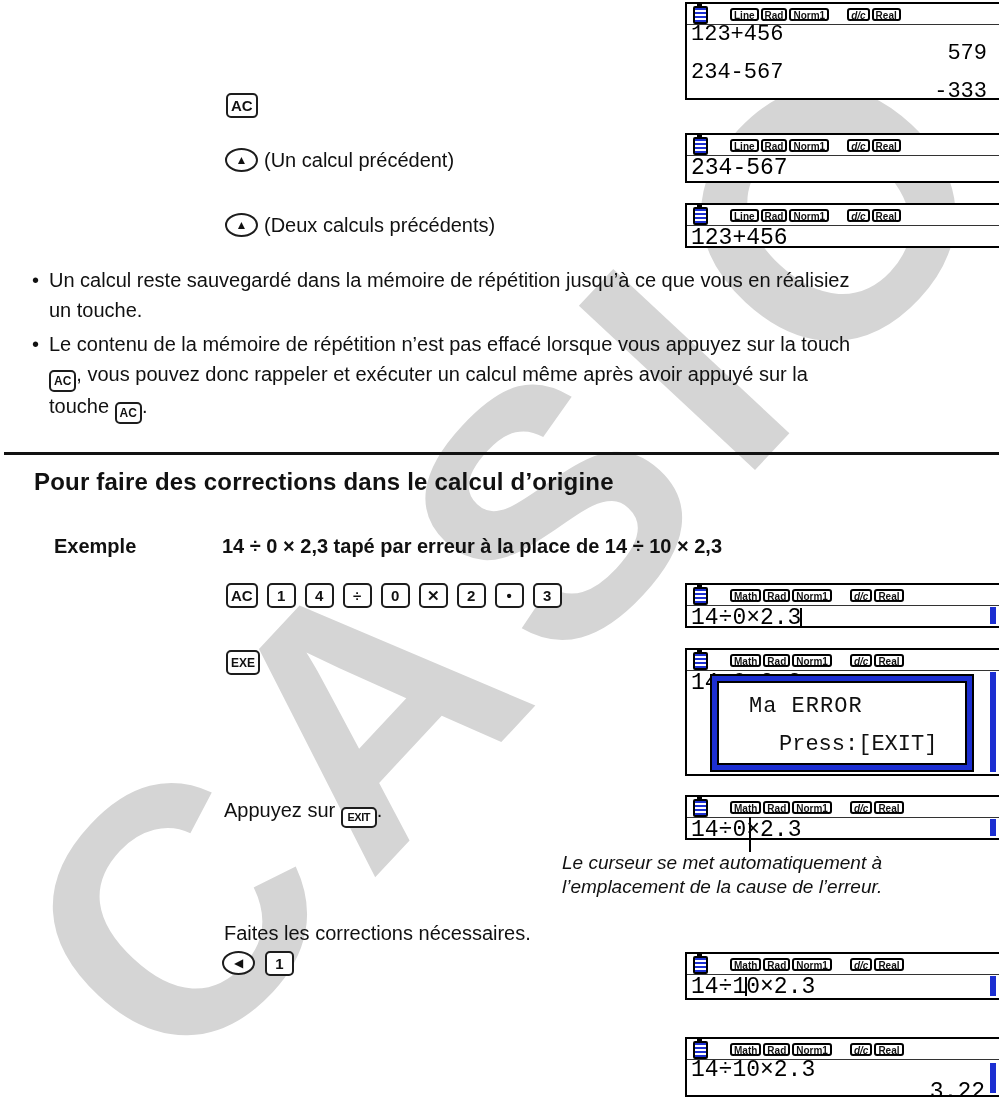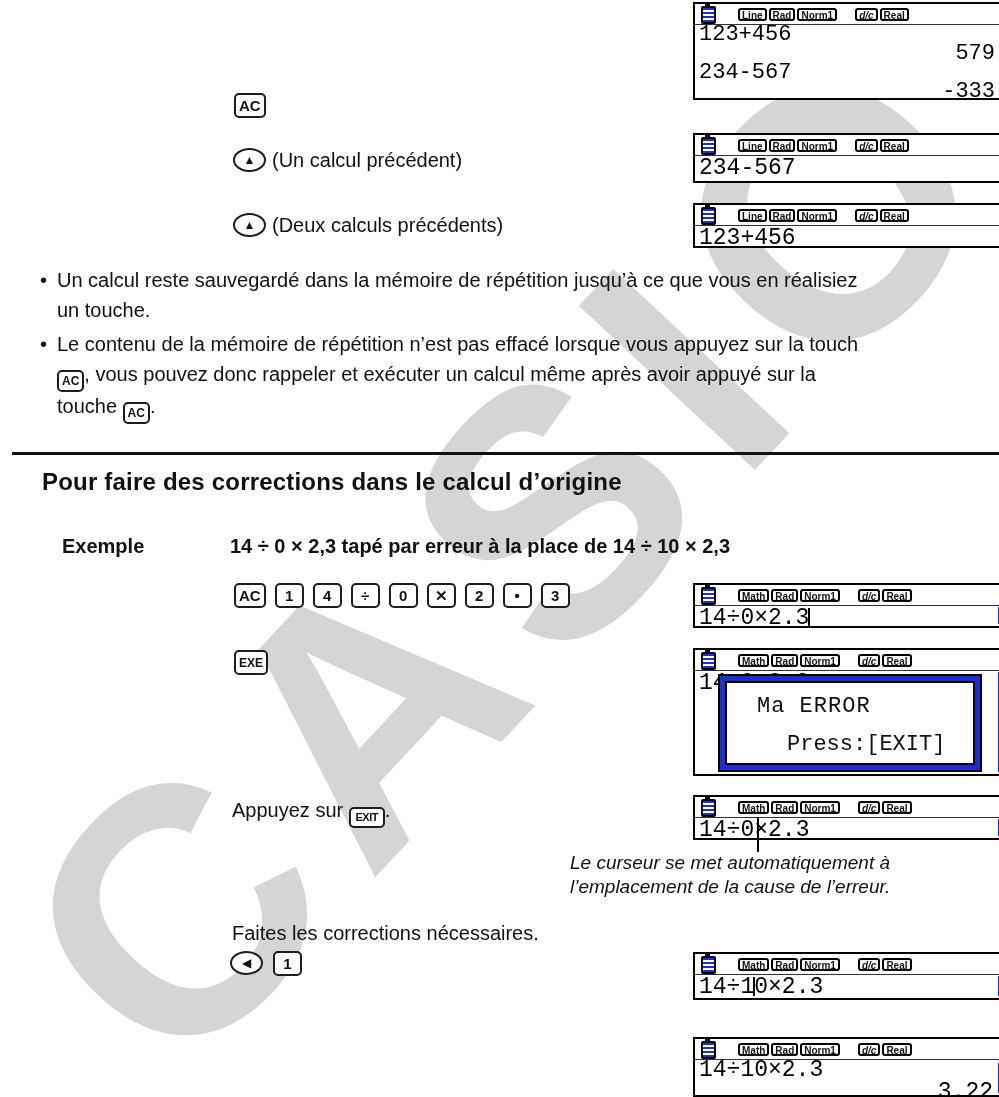--- a/index.html
+++ b/index.html
@@ -7,21 +7,21 @@
     width:999px;height:1097px;position:relative;overflow:hidden;background:#fff;
     font-family:"Liberation Sans",sans-serif;color:#111;
   }
   
   .wm{
     position:absolute;left:-165px;top:330px;width:1360px;height:440px;
     font:bold 350px/440px "Liberation Sans",sans-serif;letter-spacing:28px;
     color:#d5d5d5;text-align:center;transform:rotate(-47deg);z-index:0;
     user-select:none;white-space:nowrap;
   }
-  .layer{position:absolute;left:12px;top:0;width:920px;height:1097px;z-index:1;}
+  .layer{position:absolute;left:4px;top:0;width:920px;height:1097px;z-index:1;}
   
   .txt{position:absolute;font-size:20px;line-height:24px;}
   .bullet{position:absolute;left:28px;width:950px;font-size:20px;line-height:29.5px;padding-left:17px;box-sizing:border-box;}
   .bullet::before{content:"\2022";position:absolute;left:0;top:0;}
   .h2{position:absolute;left:30px;font:bold 24px/28px "Liberation Sans",sans-serif;letter-spacing:.2px;}
   .rule{position:absolute;left:0;width:999px;height:3px;background:#111;}
   .ital{position:absolute;font:italic 19px/24px "Liberation Sans",sans-serif;}
   .bold{font-weight:bold;}
   
   .key{

